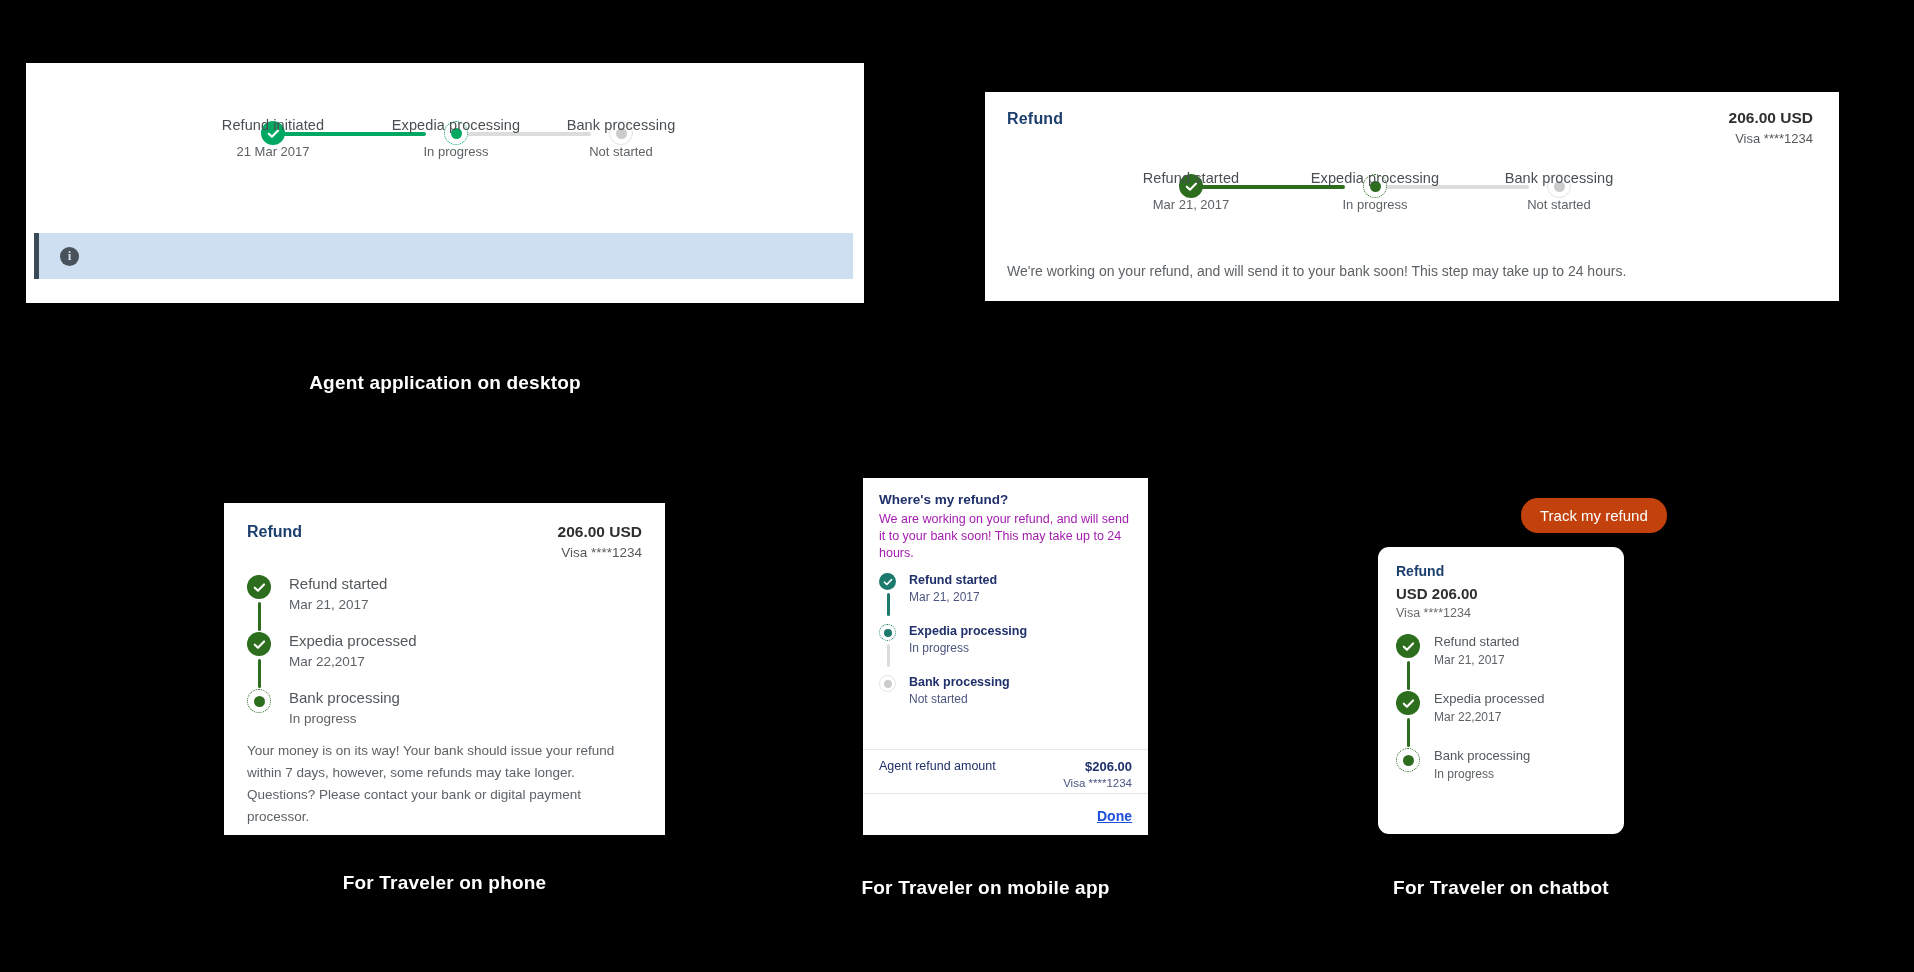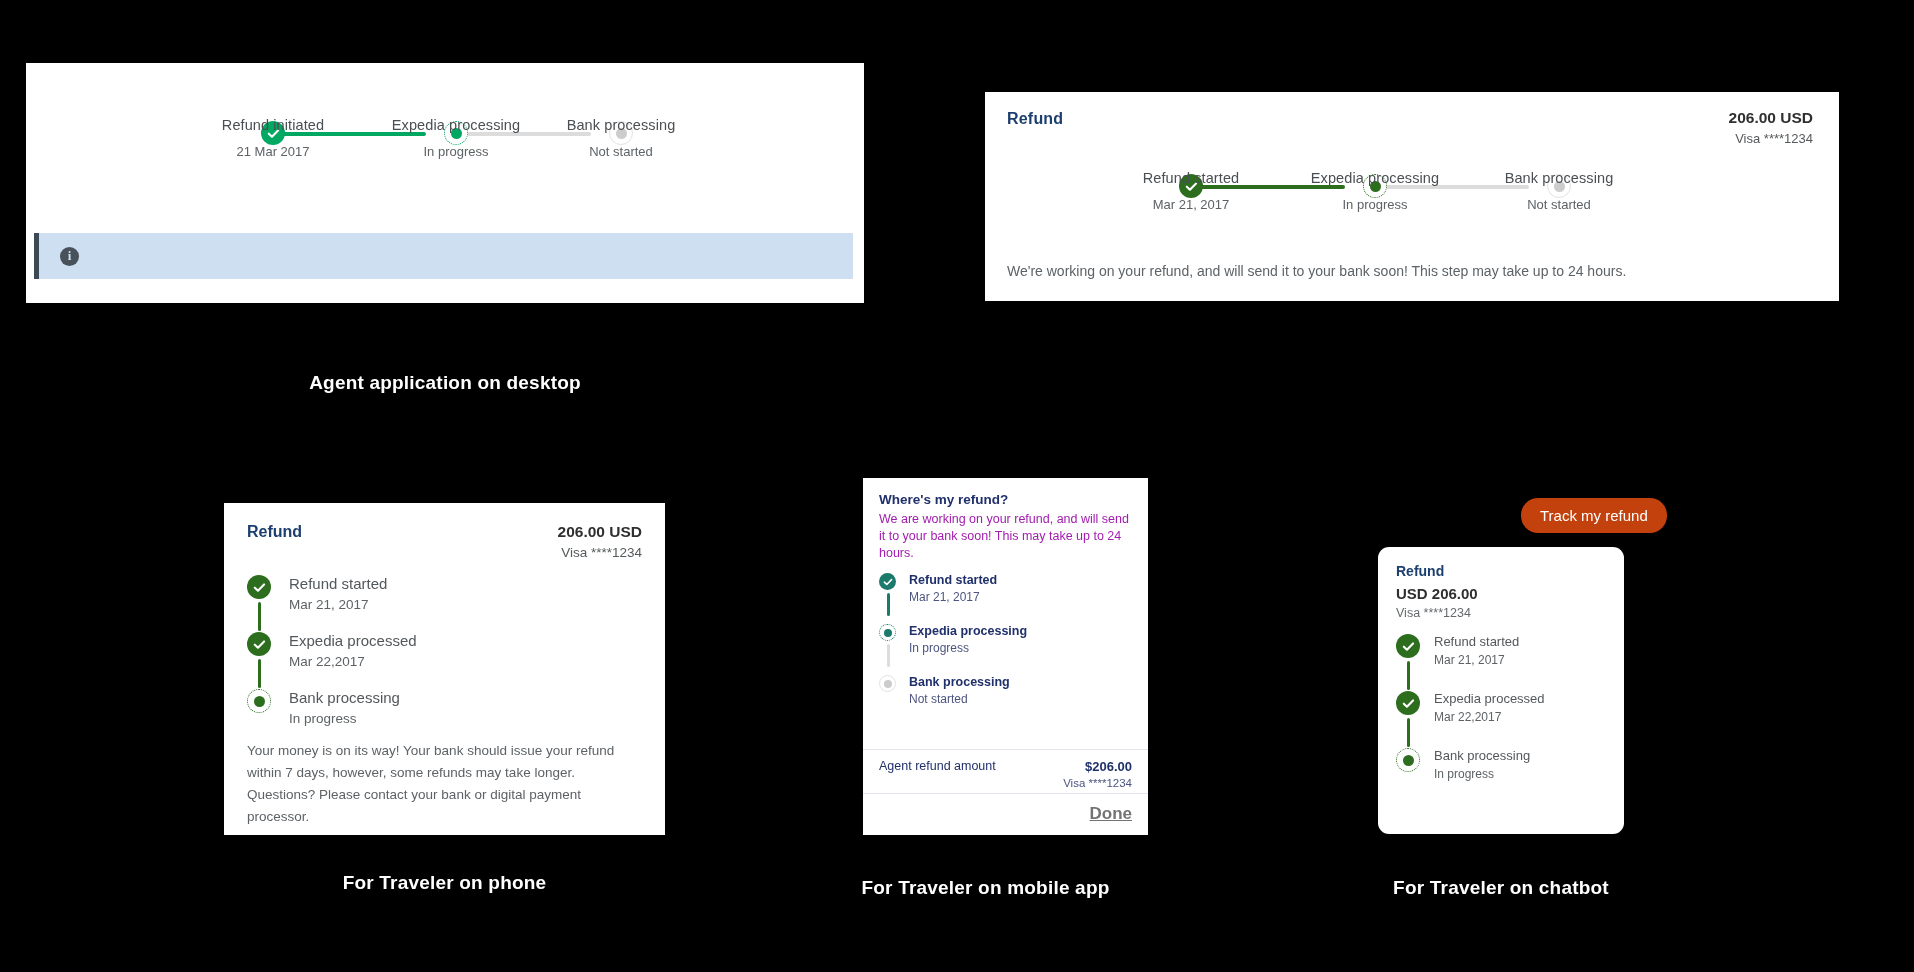--- a/index.html
+++ b/index.html
@@ -112,21 +112,21 @@
     position: absolute; left: 0; right: 0; bottom: 41px; height: 45px;
     border-top: 1px solid #e3e6ef; border-bottom: 1px solid #e3e6ef;
     padding: 9px 16px 0 16px;
   }
   #traveler-mobile .totals .lbl { font-size: 12.5px; color: #20306b; float: left; }
   #traveler-mobile .totals .rt { float: right; text-align: right; }
   #traveler-mobile .totals .rt .a { font-size: 13px; font-weight: 700; color: #20306b; }
   #traveler-mobile .totals .rt .c { font-size: 11.5px; color: #4c5580; margin-top: 3px; }
   #traveler-mobile .done {
     position: absolute; right: 16px; bottom: 11px;
-    font-size: 17px; font-weight: 700; color: #737373; text-decoration: underline;
+    font-size: 14px; font-weight: 700; color: #1d4ed8; text-decoration: underline;
   }
 
   
   #chatbot-bubble {
     position: absolute; left: 1521px; top: 498px;
     background: #c2410c; color: #ffffff; font-size: 15px;
     padding: 9px 19px; border-radius: 17px; white-space: nowrap;
   }
   #chatbot-card {
     left: 1378px; top: 547px; width: 246px; height: 287px;

